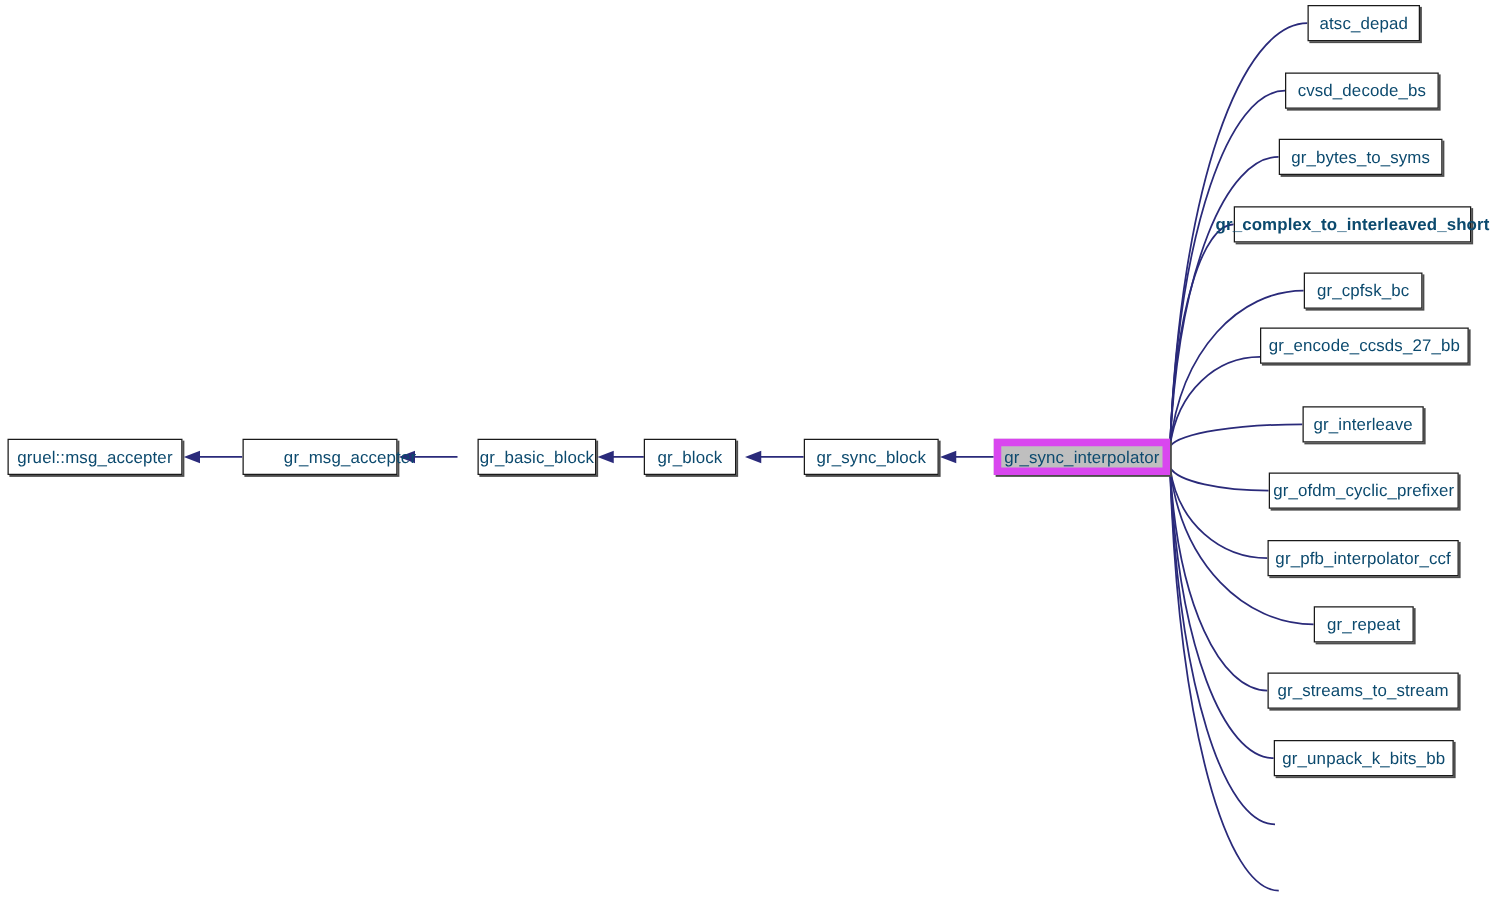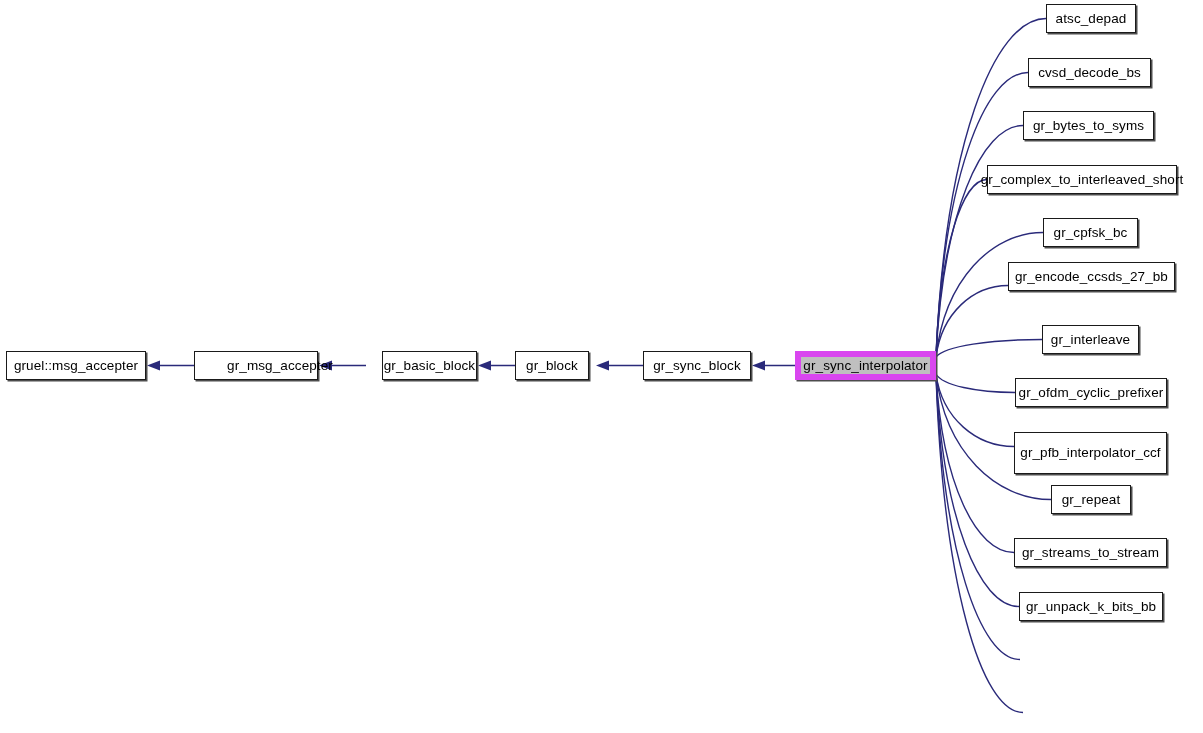--- a/index.html
+++ b/index.html
@@ -48,21 +48,21 @@
     justify-content: center;
     box-shadow: 1.5px 1.5px 0 0 #4d4d4d;
   }
   .node.highlight {
     background: #bfbfbf;
     border: 6px solid #d946ef;
   }
   .node-label {
     font-family: "Liberation Sans", sans-serif;
     font-size: 13.5px;
-    color: #000000;
+    color: #0c4a6e;
     line-height: 1;
     white-space: nowrap;
     letter-spacing: 0.1px;
   }
 </style>
 </head>
 <body>
 
 <div id="diagram-root">
 
@@ -128,36 +128,36 @@
       </div>
       <div class="node" style="left: 1046px; top: 4px; width: 90px; height: 29px;">
         <span class="node-label">atsc_depad</span>
       </div>
       <div class="node" style="left: 1028px; top: 58px; width: 123px; height: 29px;">
         <span class="node-label">cvsd_decode_bs</span>
       </div>
       <div class="node" style="left: 1023px; top: 111px; width: 131px; height: 29px; justify-content: center;">
         <span class="node-label">gr_bytes_to_syms</span>
       </div>
-      <div class="node" style="left: 987px; top: 165px; width: 190px; height: 29px;">
+      <div class="node" style="left: 987px; top: 165px; width: 190px; height: 29px; font-weight: bold;">
         <span class="node-label">gr_complex_to_interleaved_short</span>
       </div>
       <div class="node" style="left: 1043px; top: 218px; width: 95px; height: 29px;">
         <span class="node-label">gr_cpfsk_bc</span>
       </div>
       <div class="node" style="left: 1008px; top: 262px; width: 167px; height: 29px;">
         <span class="node-label">gr_encode_ccsds_27_bb</span>
       </div>
       <div class="node" style="left: 1042px; top: 325px; width: 97px; height: 29px;">
         <span class="node-label">gr_interleave</span>
       </div>
       <div class="node" style="left: 1015px; top: 378px; width: 152px; height: 29px;">
         <span class="node-label">gr_ofdm_cyclic_prefixer</span>
       </div>
-      <div class="node" style="left: 1014px; top: 432px; width: 153px; height: 42px;">
+      <div class="node" style="left: 1014px; top: 432px; width: 153px; height: 29px;">
         <span class="node-label">gr_pfb_interpolator_ccf</span>
       </div>
       <div class="node" style="left: 1051px; top: 485px; width: 80px; height: 29px;">
         <span class="node-label">gr_repeat</span>
       </div>
       <div class="node" style="left: 1014px; top: 538px; width: 153px; height: 29px;">
         <span class="node-label">gr_streams_to_stream</span>
       </div>
       <div class="node" style="left: 1019px; top: 592px; width: 144px; height: 29px;">
         <span class="node-label">gr_unpack_k_bits_bb</span>

